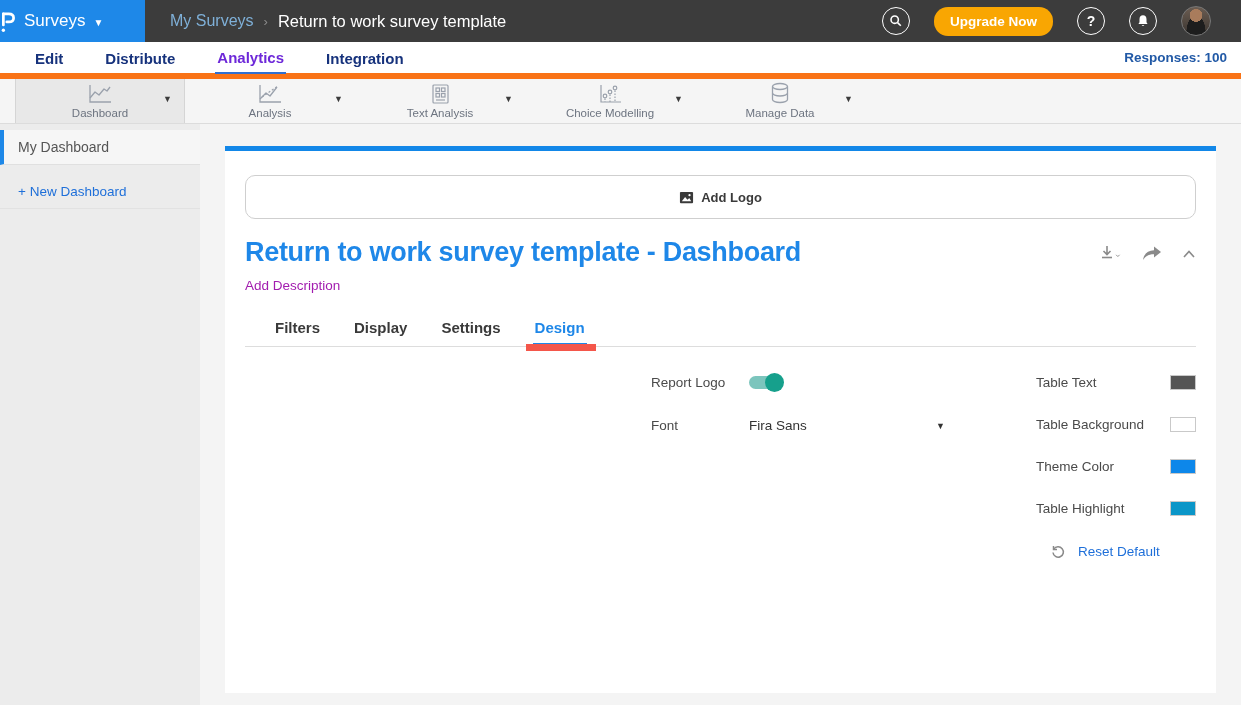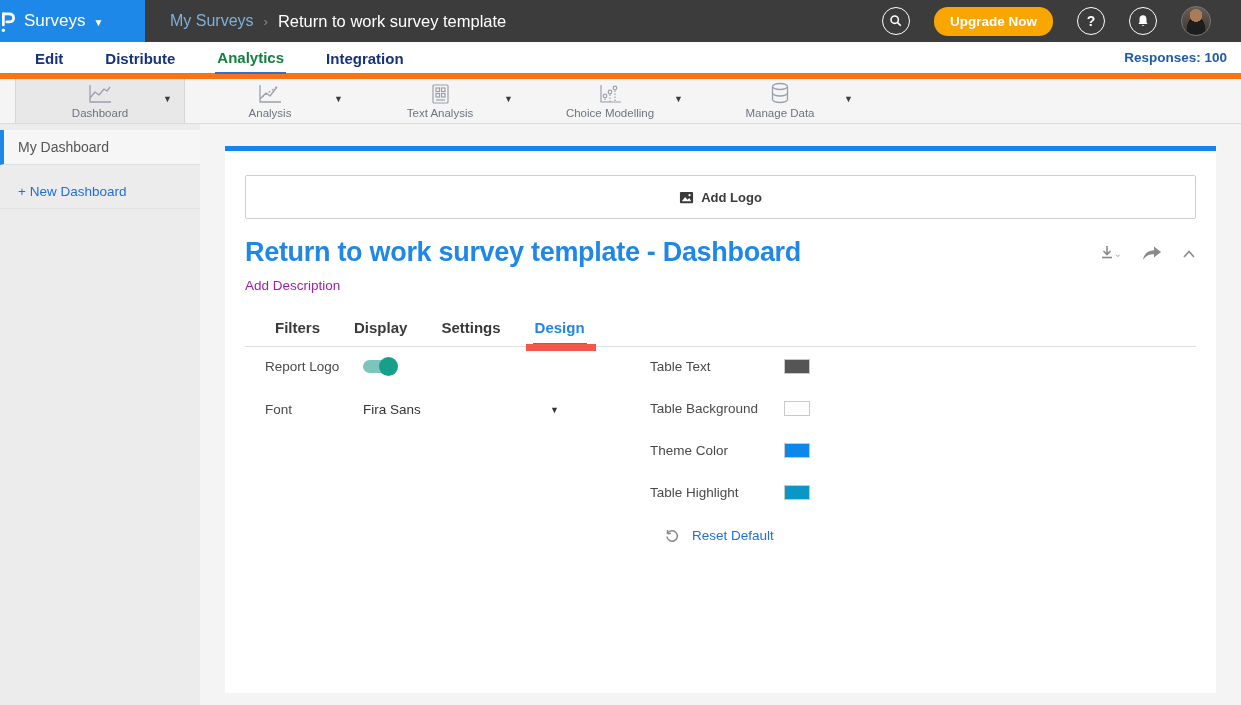--- a/index.html
+++ b/index.html
@@ -24,57 +24,57 @@
   .upgrade-btn { background:#f9a602; color:#fff; font-size:13.5px; font-weight:bold; border:none; border-radius:14px; padding:7px 16px; cursor:pointer; }
   .avatar { width:30px; height:30px; border-radius:50%; border:1px solid #777; cursor:pointer;
     background:
       radial-gradient(circle at 50% 30%, #a97c5c 0 26%, transparent 27%),
       radial-gradient(ellipse at 50% 92%, #1d1d1d 0 48%, transparent 49%),
       linear-gradient(#6b5d52,#3a3430); }
 
   
   .survey-nav { height:37px; background:#fff; display:flex; align-items:center; padding:0 14px 0 14px; border-bottom:6px solid #f97316; }
   .nav-item { color:#16327c; font-size:15px; font-weight:600; margin:0 19px; padding:8px 2px 6px; cursor:pointer; }
-  .nav-item.active { color:#15803d; border-bottom:2px solid #2f6fd0; }
+  .nav-item.active { color:#6d28d9; border-bottom:2px solid #2f6fd0; }
   .nav-right { margin-left:auto; color:#2159a6; font-size:13.5px; font-weight:600; }
 
   
   .toolbar { height:45px; background:#f5f5f5; border-bottom:1px solid #dcdcdc; display:flex; padding-left:15px; }
   .tool-group { width:170px; position:relative; display:flex; flex-direction:column; align-items:center; justify-content:flex-end; padding-bottom:4px; cursor:pointer; }
   .tool-group.active { background:#e8e8e8; border-left:1px solid #d5d5d5; border-right:1px solid #d5d5d5; }
   .tool-icon { height:24px; display:flex; align-items:flex-end; justify-content:center; }
   .tool-label { font-size:11.5px; color:#6d7480; margin-top:2px; }
   .tool-caret { position:absolute; right:12px; top:15px; color:#3c3c3c; font-size:9px; }
 
   
   .body-row { display:flex; height:581px; }
   .sidebar { width:200px; background:#ececec; flex:none; }
   .side-item { height:35px; margin-top:6px; background:#f6f6f6; border-left:4px solid #1e88e8; border-bottom:1px solid #e0e0e0; display:flex; align-items:center; padding-left:14px; color:#555; font-size:14px; cursor:pointer; }
   .side-new { height:34px; margin-top:10px; display:flex; align-items:center; padding-left:18px; color:#1e6fd9; font-size:13.5px; border-bottom:1px solid #e2e2e2; cursor:pointer; }
 
   .main-area { flex:1; padding:22px 25px 12px 25px; }
   .panel { background:#fff; height:547px; position:relative; }
   .panel-topbar { height:5px; background:#1287e8; }
 
-  .add-logo-box { margin:24px 20px 0; height:44px; border:1px solid #cfcfcf; border-radius:2px; display:flex; align-items:center; justify-content:center; gap:7px; cursor:pointer; }
+  .add-logo-box { margin:24px 20px 0; height:44px; border:1px solid #cfcfcf; border-radius:10px; display:flex; align-items:center; justify-content:center; gap:7px; cursor:pointer; }
   .add-logo-label { font-size:13px; color:#3a3a3a; font-weight:600; }
 
   .title-row { display:flex; align-items:flex-start; margin:18px 20px 0; }
   .page-title { color:#1e87e8; font-size:27px; font-weight:600; letter-spacing:-0.3px; cursor:text; }
   .title-icons { margin-left:auto; display:flex; gap:20px; align-items:center; padding-top:8px; }
   .title-icons svg { cursor:pointer; }
 
   .desc { margin:10px 20px 0; color:#a21caf; font-size:13.5px; cursor:text; }
 
   .tabs-wrap { margin:20px 20px 0; border-bottom:1px solid #ddd; padding-left:28px; display:flex; gap:30px; }
   .tab { font-size:15px; font-weight:600; color:#3a3a3a; padding:6px 2px 10px; cursor:pointer; }
   .tab.active { color:#1e87e8; position:relative; border-bottom:3px solid #1e87e8; padding-bottom:7px; }
   .annotation-bar { position:absolute; left:-7px; right:-9px; bottom:-8px; height:7px; background:#f4564a; }
 
-  .form-area { display:flex; margin:12px 20px 0 40px; }
+  .form-area { display:flex; margin:28px 20px 0 40px;justify-content:flex-end; }
   .left-col { width:385px; }
   .form-row { display:flex; align-items:center; margin-bottom:28px; }
   .form-label { width:98px; font-size:13.5px; color:#4a4a4a; }
   .toggle { width:32px; height:13px; background:#7cc5bd; border-radius:7px; position:relative; cursor:pointer; }
   .toggle-knob { position:absolute; right:-3px; top:-3px; width:19px; height:19px; border-radius:50%; background:#16a08c; }
   .font-select { width:196px; display:flex; align-items:center; justify-content:space-between; cursor:pointer; }
   .font-value { font-size:13.5px; color:#333; }
   .select-caret { color:#333; font-size:9px; }
 
   .right-col { width:160px; margin-left:0; }

